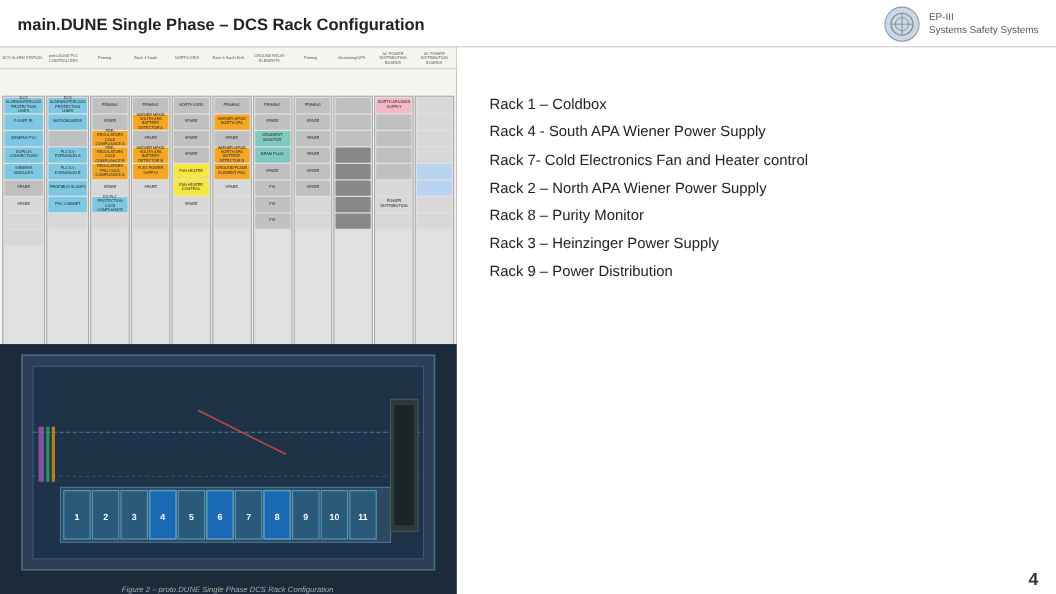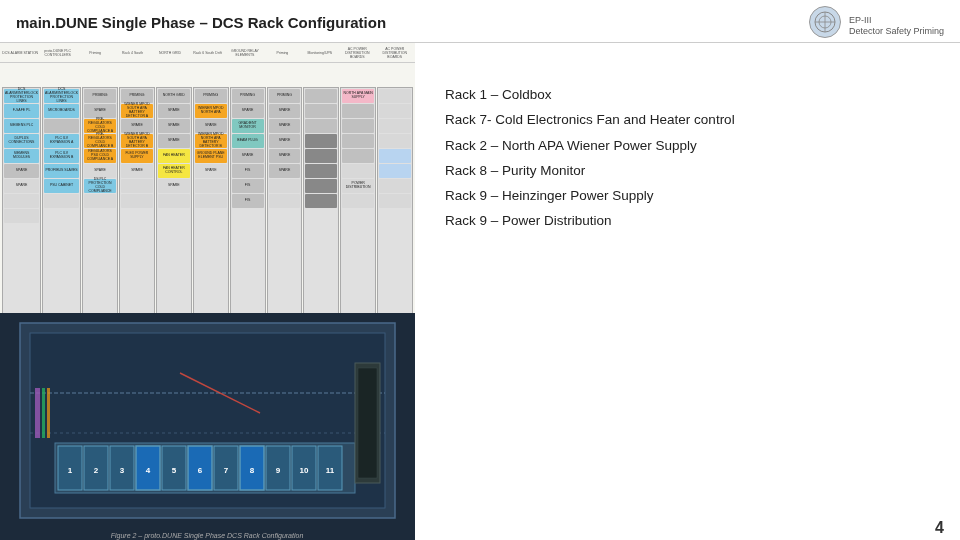--- a/index.html
+++ b/index.html
@@ -20,21 +20,21 @@
       padding: 6px 16px 4px 16px;
       border-bottom: 1px solid #ccc;
     }
     .header-title {
       font-size: 15px;
       font-weight: bold;
       color: #222;
     }
     .header-logo {
       display: flex;
-      align-items: flex-end;
+      align-items: center;
       gap: 8px;
     }
     .logo-circle {
       width: 32px;
       height: 32px;
       border-radius: 50%;
       background: #c8d8e8;
       border: 1px solid #999;
       display: flex;
       align-items: center;
@@ -191,21 +191,21 @@
     <div class="logo-circle">
       <svg width="22" height="22" viewBox="0 0 22 22">
         <circle cx="11" cy="11" r="10" fill="none" stroke="#888" stroke-width="1"></circle>
         <circle cx="11" cy="11" r="6" fill="none" stroke="#888" stroke-width="0.8"></circle>
         <line x1="11" y1="1" x2="11" y2="21" stroke="#888" stroke-width="0.8"></line>
         <line x1="1" y1="11" x2="21" y2="11" stroke="#888" stroke-width="0.8"></line>
       </svg>
     </div>
     <div class="logo-text">
       <div>EP-III</div>
-      <div>Detector Safety Priming</div>
+      <div>Systems Safety Systems</div>
     </div>
   </div>
 </div>
 
 <div class="main">
 
   <div class="left-panel">
 
     <div class="rack-diagram-area">
 
@@ -412,21 +412,22 @@
 
         <text x="207" y="225" text-anchor="middle" fill="#aaa" font-size="7" font-style="italic">Figure 2 – proto.DUNE Single Phase DCS Rack Configuration</text>
       </svg>
     </div>
   </div>
 
   <div class="right-panel">
     <ul class="rack-list" id="rack-list">
 
     <li class="rack-list-item">Rack 1 – Coldbox</li>
+        <li class="rack-list-item">Rack 4 - South APA Wiener Power Supply</li>
         <li class="rack-list-item">Rack 7- Cold Electronics Fan and Heater control</li>
         <li class="rack-list-item">Rack 2 – North APA Wiener Power Supply</li>
         <li class="rack-list-item">Rack 8 – Purity Monitor</li>
-        <li class="rack-list-item">Rack 9 – Heinzinger Power Supply</li>
+        <li class="rack-list-item">Rack 3 – Heinzinger Power Supply</li>
         <li class="rack-list-item">Rack 9 – Power Distribution</li>
       </ul>
     <div class="page-number">4</div>
   </div>
 </div>
 
 </body></html>

